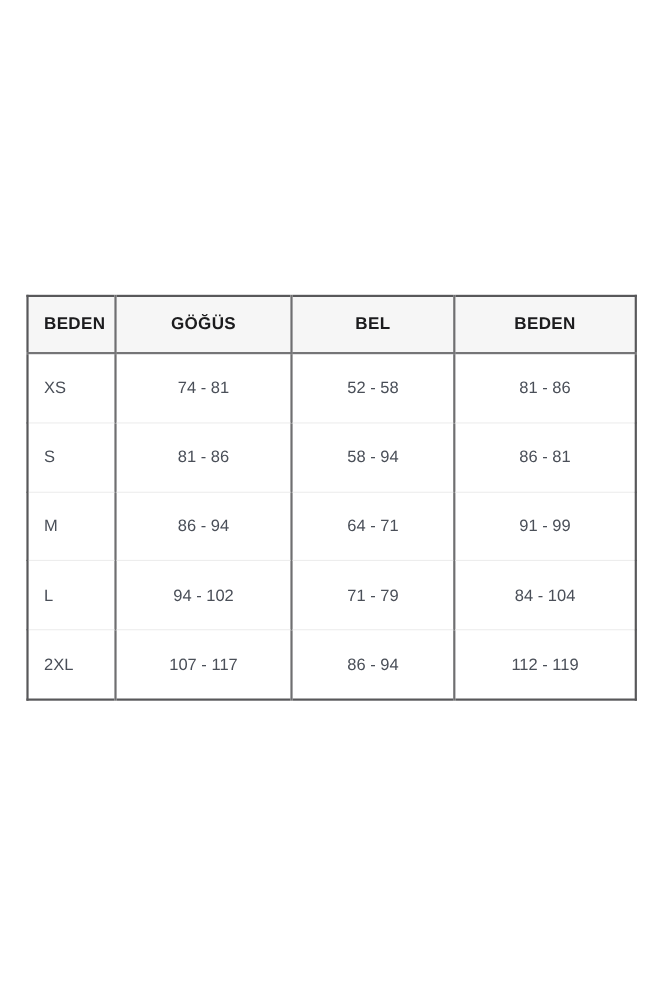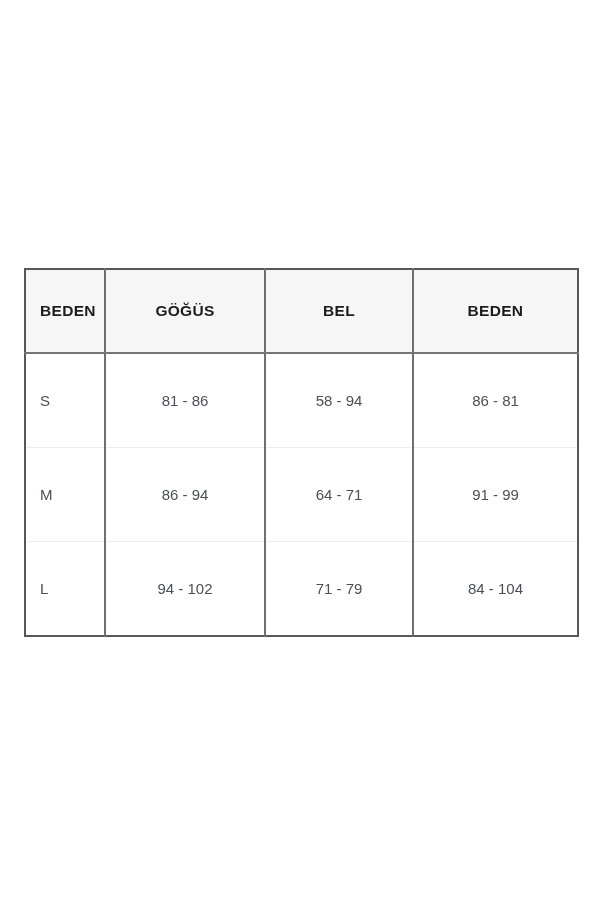--- a/index.html
+++ b/index.html
@@ -34,21 +34,21 @@
     height: 50px;
     background: #f6f6f6;
     color: #1c1c1e;
     font-size: 15.5px;
     font-weight: bold;
     letter-spacing: 0.3px;
     text-align: center;
     vertical-align: middle;
     border-right: 2px solid #6f6f71;
     border-bottom: 2px solid #757577;
-    padding: 16px;
+    padding: 0;
   }
   .size-chart thead th.size-col {
     text-align: left;
     padding-left: 14px;
   }
   .size-chart thead th:last-child { border-right: none; }
 
   .size-chart tbody td {
     height: 45px;
     color: #4a4f58;
@@ -80,31 +80,43 @@
   <thead>
     <tr>
       <th class="size-col">BEDEN</th>
       <th>GÖĞÜS</th>
       <th>BEL</th>
       <th>BEDEN</th>
     </tr>
   </thead>
   <tbody>
     <tr>
+      <td class="size-col">XS</td>
+      <td>74 - 81</td>
+      <td>52 - 58</td>
+      <td>81 - 86</td>
+    </tr>
+    <tr>
       <td class="size-col">S</td>
       <td>81 - 86</td>
       <td>58 - 94</td>
       <td>86 - 81</td>
     </tr>
     <tr>
       <td class="size-col">M</td>
       <td>86 - 94</td>
       <td>64 - 71</td>
       <td>91 - 99</td>
     </tr>
     <tr>
       <td class="size-col">L</td>
       <td>94 - 102</td>
       <td>71 - 79</td>
       <td>84 - 104</td>
     </tr>
+    <tr>
+      <td class="size-col">2XL</td>
+      <td>107 - 117</td>
+      <td>86 - 94</td>
+      <td>112 - 119</td>
+    </tr>
   </tbody>
 </table>
 
 </body></html>

